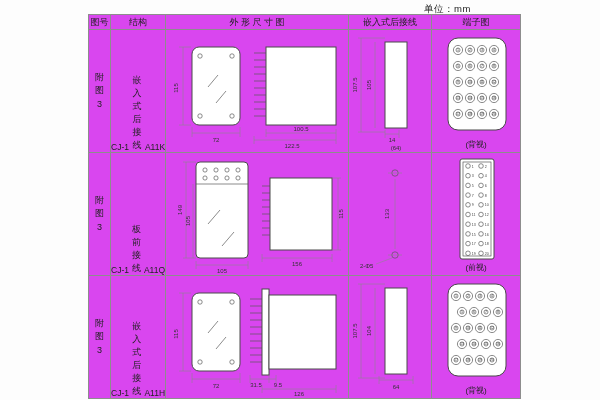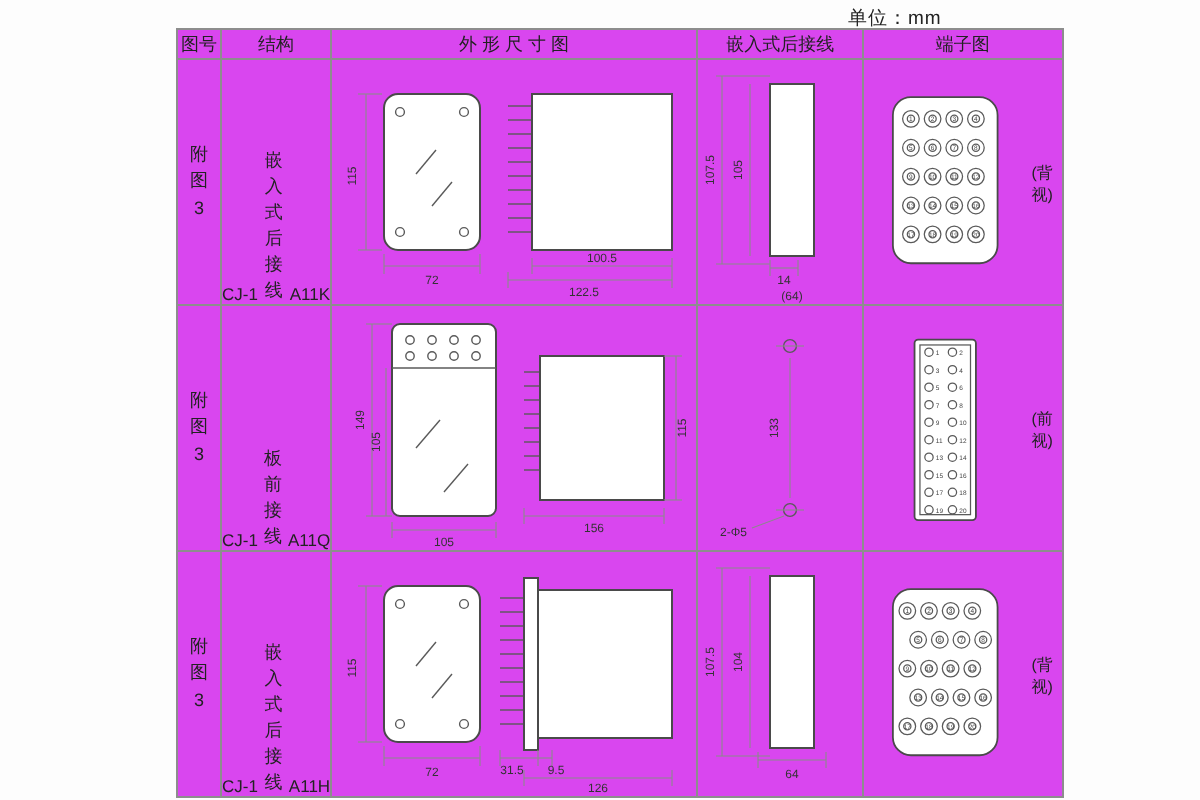--- a/index.html
+++ b/index.html
@@ -9,21 +9,21 @@
     font-family:"Liberation Sans","DejaVu Sans",sans-serif;
   }
   .unit-label{position:absolute;top:3px;left:424px;font-size:9.5px;letter-spacing:.5px}
   table.spec{position:absolute;top:14px;left:88px;border-collapse:collapse;table-layout:fixed;background:#d946ef}
   .spec th,.spec td{border:1px solid #8d8d8d;padding:0;text-align:center;vertical-align:middle}
   .spec th{font-size:9px;font-weight:normal;height:14px;white-space:nowrap;overflow:hidden}
   .spec td{height:122px}
   .vtext{width:1em;margin:0 auto;word-break:break-all;font-size:9px;line-height:1.45;text-align:center}
   .struct{display:flex;flex-direction:row;align-items:flex-end;justify-content:center;gap:3px;height:122px;font-size:8.5px}
   .struct .model,.struct .code{white-space:nowrap}
-  .term-wrap{display:flex;flex-direction:row;align-items:center;justify-content:center;height:122px}
+  .term-wrap{display:flex;flex-direction:column;align-items:center;justify-content:center;height:122px}
   .view-label{font-size:8px;margin-top:1px}
   svg{display:block;margin:0 auto}
   .body{fill:#fff;stroke:#4a4a4a;stroke-width:1}
   .ln{fill:none;stroke:#5a5a5a;stroke-width:.7}
   .dim{fill:none;stroke:#8a8a8a;stroke-width:.55}
   .dimtxt{font-size:6px;fill:#333;stroke:none}
   .tnum{font-size:3.6px;fill:#444;stroke:none}
 </style>
 </head>
 <body>

